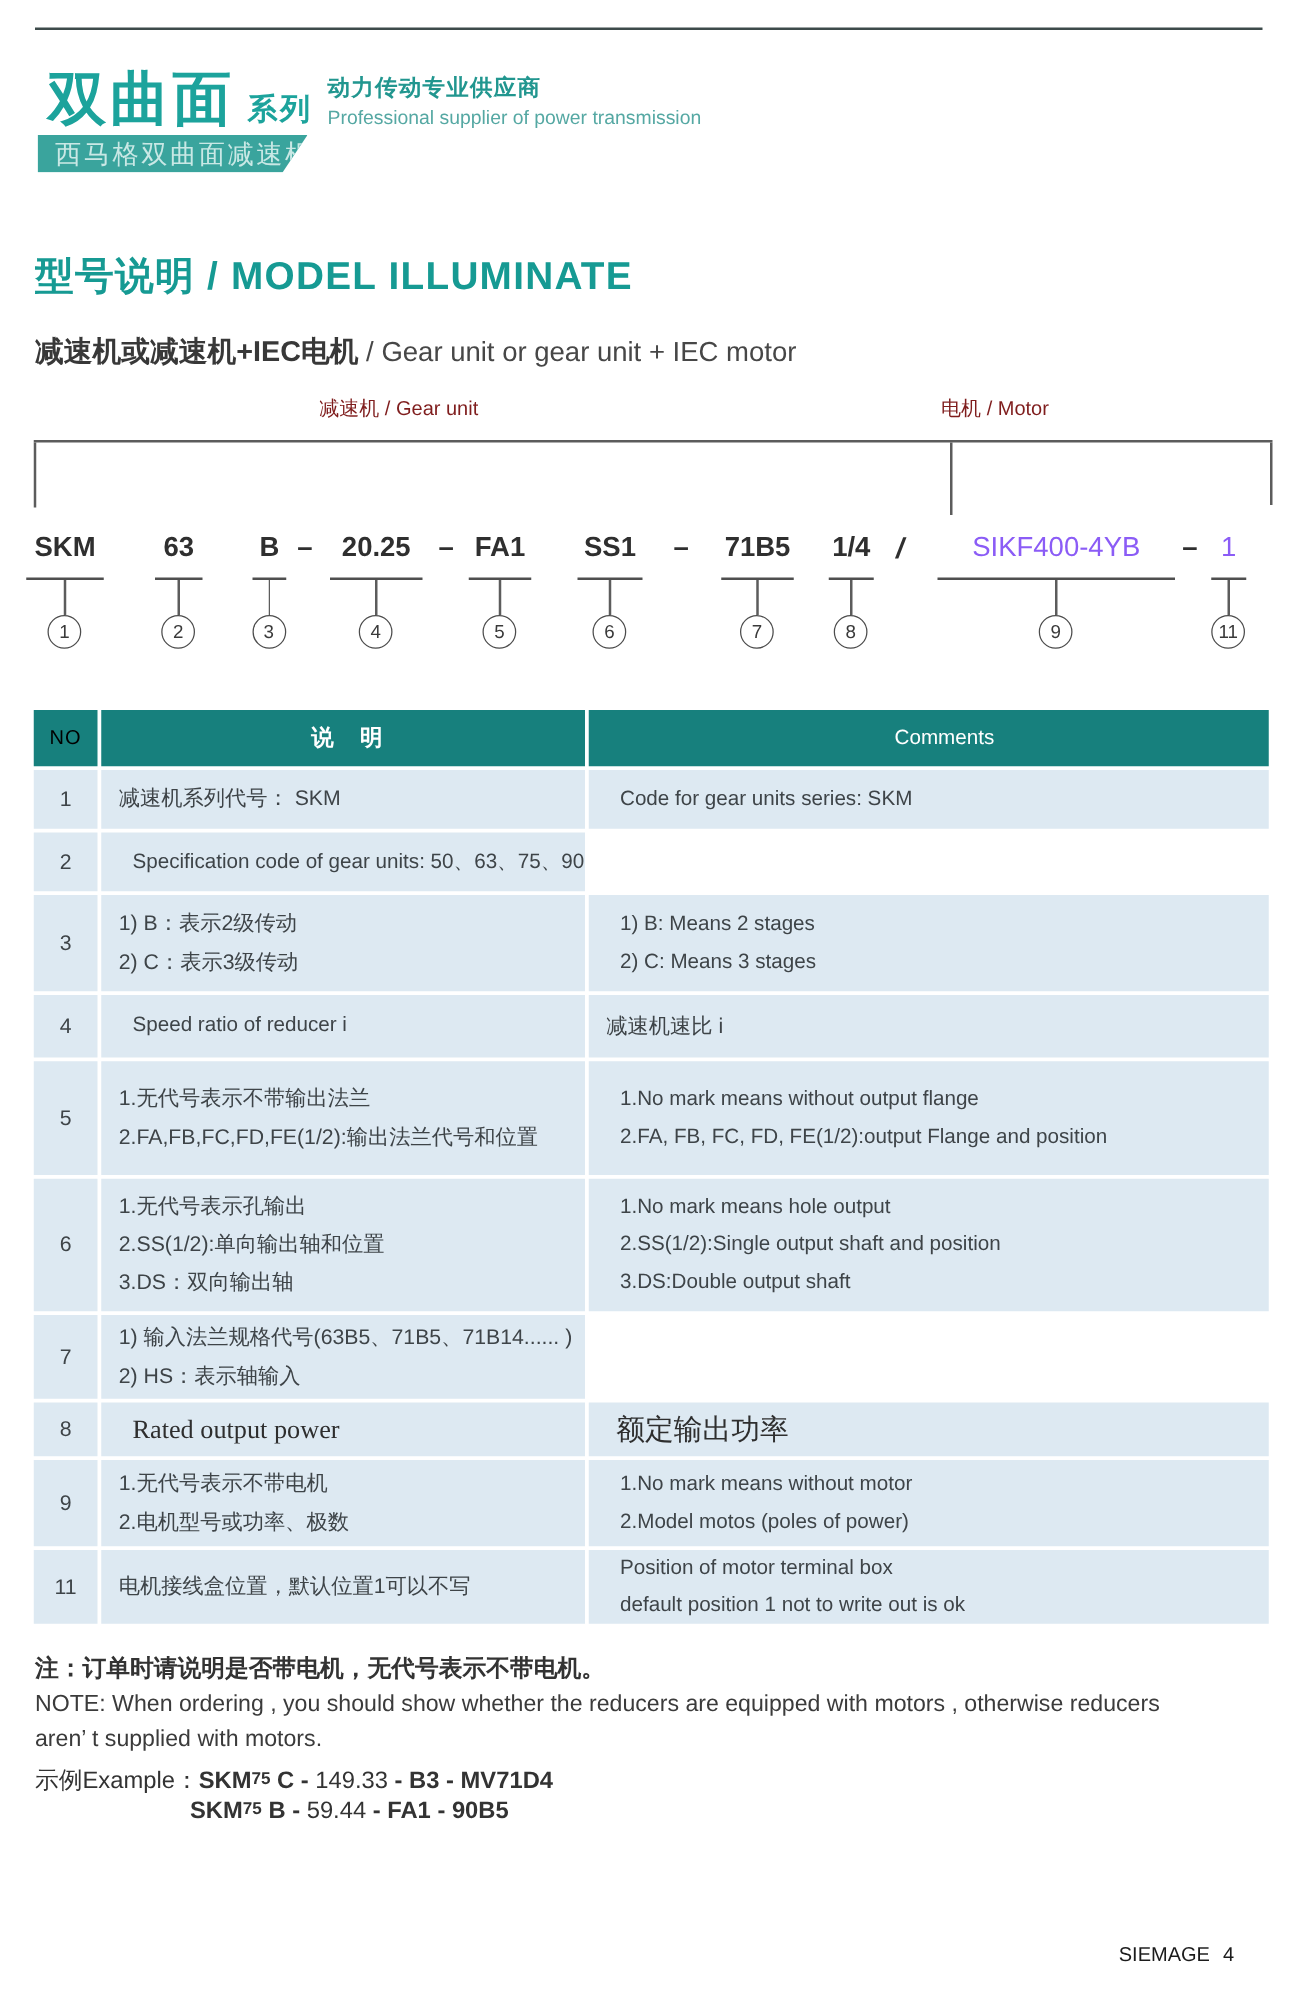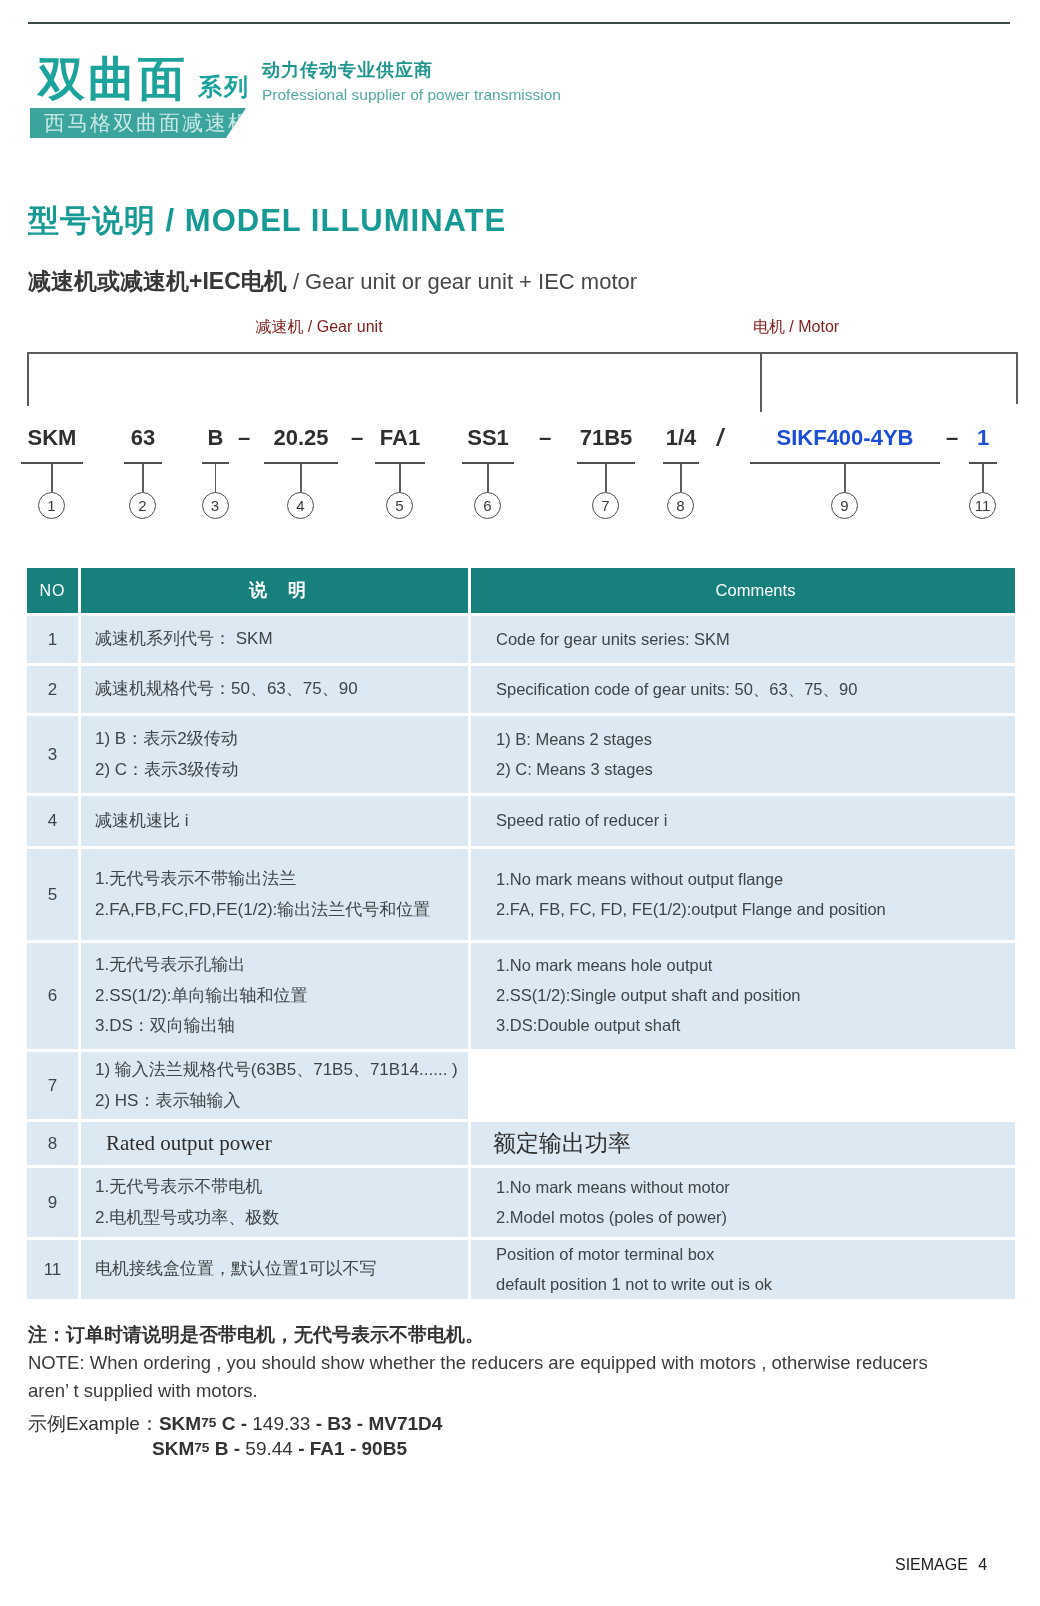--- a/index.html
+++ b/index.html
@@ -44,33 +44,33 @@
   .bracket .v{position:absolute;top:0;width:2px;background:#5c5c5c;}
   .bracket .v1{left:0;height:52px;}
   .bracket .v2{left:733px;height:58px;}
   .bracket .v3{left:989px;height:50px;}
 
   
   .code-row{position:absolute;left:0;top:420px;width:1040px;height:110px;}
   .code-item{position:absolute;top:0;height:104px;}
   .code-text{position:absolute;top:5px;left:0;right:0;text-align:center;font-size:22px;font-weight:700;
     color:#2f2f2f;white-space:nowrap;}
-  .code-item.light .code-text{font-weight:700;color:#1d4ed8;}
+  .code-item.light .code-text{font-weight:400;color:#8b5cf6;}
   .code-item.slash .code-text{font-style:italic;font-weight:600;font-size:23px;}
   .code-underline{position:absolute;top:42px;left:0;right:0;height:2px;background:#4f4f4f;}
   .code-drop{position:absolute;top:44px;left:calc(50% - 1px);width:1.5px;height:28px;background:#5c5c5c;}
   .code-circle{position:absolute;top:72px;left:calc(50% - 14px);width:25px;height:25px;border:1.5px solid #4c4c4c;
     border-radius:50%;text-align:center;line-height:25px;font-size:15px;color:#3a3a3a;background:#fff;}
 
   
   .spec-table{position:absolute;left:27px;top:568px;width:988px;display:flex;flex-direction:column;gap:3px;}
   .t-row{display:grid;grid-template-columns:51px 387px 544px;column-gap:3px;}
   .t-head{height:45px;}
   .t-head .cell{background:#17807d;color:#fff;display:flex;align-items:center;justify-content:center;}
-  .t-head .c-no{font-size:16px;color:#ffffff;letter-spacing:1px;}
+  .t-head .c-no{font-size:16px;color:#000000;letter-spacing:1px;}
   .t-head .c-desc{font-size:18px;letter-spacing:8px;font-weight:600;}
   .t-head .c-com{font-size:16.5px;}
   .t-body .cell{background:#dde9f2;display:flex;align-items:center;}
   .c-no{justify-content:center;font-size:17px;color:#3e4448;}
   .c-desc{padding-left:14px;font-size:17px;color:#3e4448;white-space:pre-line;line-height:1.82;}
   .c-com{padding-left:25px;font-size:16.5px;color:#3e4448;white-space:pre-line;line-height:1.8;}
   .r1,.r2{height:47px;} .r3{height:77px;} .r4{height:50px;} .r5{height:91px;}
   .r6{height:106px;} .r7{height:67px;} .r8{height:43px;} .r9{height:69px;} .r10{height:58px;}
   .serif-row .c-desc{font-family:"Liberation Serif",serif;font-size:23px;color:#2e2e2e;padding-left:22px;}
   .serif-row .c-com{font-family:"Liberation Serif",serif;font-size:21px;color:#2e2e2e;}
@@ -200,34 +200,33 @@
       <div class="cell c-desc">说 明</div>
       <div class="cell c-com">Comments</div>
     </div>
     <div class="t-row t-body r1">
       <div class="cell c-no">1</div>
       <div class="cell c-desc">减速机系列代号： SKM</div>
       <div class="cell c-com">Code for gear units series: SKM</div>
     </div>
     <div class="t-row t-body r2">
       <div class="cell c-no">2</div>
-      <div class="cell c-desc">减速机规格代号：50、63、75、90</div>
       <div class="cell c-com">Specification code of gear units: 50、63、75、90</div>
     </div>
     <div class="t-row t-body r3">
       <div class="cell c-no">3</div>
       <div class="cell c-desc">1) B：表示2级传动
 2) C：表示3级传动</div>
       <div class="cell c-com">1) B: Means 2 stages
 2) C: Means 3 stages</div>
     </div>
     <div class="t-row t-body r4">
       <div class="cell c-no">4</div>
+      <div class="cell c-com">Speed ratio of reducer i</div>
       <div class="cell c-desc">减速机速比 i</div>
-      <div class="cell c-com">Speed ratio of reducer i</div>
     </div>
     <div class="t-row t-body r5">
       <div class="cell c-no">5</div>
       <div class="cell c-desc">1.无代号表示不带输出法兰
 2.FA,FB,FC,FD,FE(1/2):输出法兰代号和位置</div>
       <div class="cell c-com">1.No mark means without output flange
 2.FA, FB, FC, FD, FE(1/2):output Flange and position</div>
     </div>
     <div class="t-row t-body r6">
       <div class="cell c-no">6</div>

